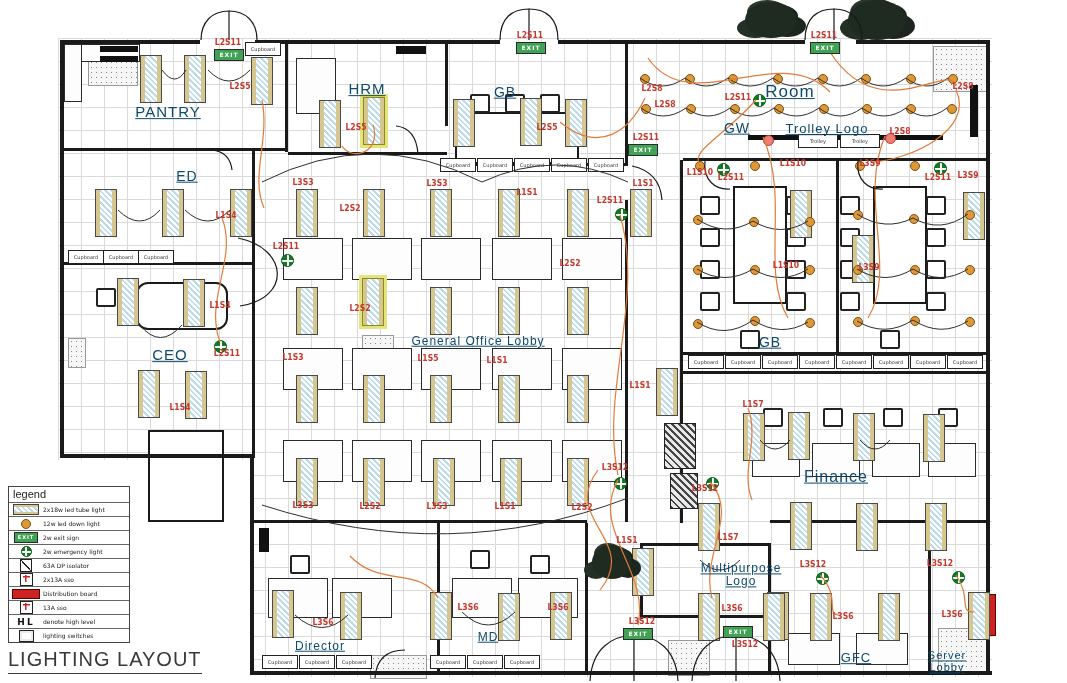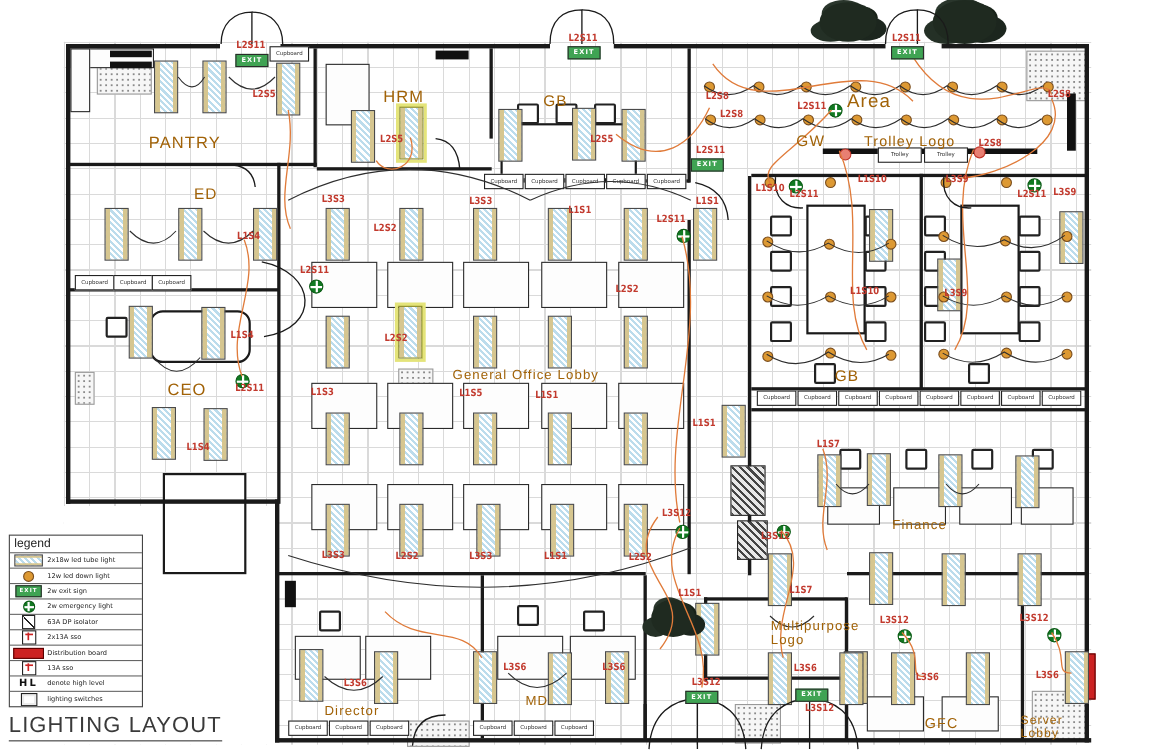--- a/index.html
+++ b/index.html
@@ -27,22 +27,22 @@
   .tube.hl{border-color:#8a8a20;box-shadow:0 0 0 3px #e4e47a;}
   .dl{position:absolute;width:8px;height:8px;border-radius:50%;background:#dd9933;border:1px solid #7a4d1d;}
   .logo-dl{position:absolute;width:9px;height:9px;border-radius:50%;background:#e87f72;border:1.5px solid #c2352a;}
   .em{position:absolute;width:11px;height:11px;border-radius:50%;border:1px solid #0a5a14;
     background:linear-gradient(#fff,#fff) 50% 50%/100% 2px no-repeat,
                linear-gradient(#fff,#fff) 50% 50%/2px 100% no-repeat,#117a22;}
   .exit{position:absolute;width:28px;height:10px;background:#3fa353;border:1px solid #2a2a2a;
     color:#fff;font:bold 6px/10px "DejaVu Sans",sans-serif;text-align:center;letter-spacing:1px;z-index:5;}
   .clabel{position:absolute;color:#c23a2e;font:bold 9px "DejaVu Sans",sans-serif;
     transform:translateX(-50%) scaleX(.85);white-space:nowrap;z-index:6;}
-  .room{position:absolute;color:#a16207;transform:translate(-50%,-50%);text-align:left;
-    white-space:pre-line;z-index:5;letter-spacing:1px;line-height:1.05;}
+  .room{position:absolute;color:#0c4a6e;transform:translate(-50%,-50%);text-align:center;
+    white-space:pre-line;z-index:5;letter-spacing:1px;line-height:1.05;text-decoration:underline;}
   .cup{position:absolute;width:34px;height:12px;border:1px solid #222;background:#fff;color:#333;
     font:5px/12px "DejaVu Sans",sans-serif;text-align:center;overflow:hidden;}
   .trolley{position:absolute;width:38px;height:12px;border:1px solid #222;background:#fff;color:#333;
     font:5px/12px "DejaVu Sans",sans-serif;text-align:center;}
   .f-desk{position:absolute;border:1.5px solid #2a2a2a;background:#fdfdfd;}
   .f-table{position:absolute;border:2px solid #1a1a1a;background:#fff;}
   .f-rtable{position:absolute;border:2px solid #1a1a1a;background:#fff;border-radius:12px;}
   .f-chair{position:absolute;width:16px;height:15px;border:2px solid #222;border-radius:2px;background:#fff;}
   .tree{position:absolute;border-radius:50%;background:#1f2a20;
     box-shadow:-16px 8px 0 -8px #243026,16px 6px 0 -7px #1c261e,-4px -8px 0 -6px #2a362c,8px -4px 0 -7px #182218;}
@@ -385,31 +385,31 @@
       <div class="clabel" style="left: 813px; top: 559px;">L3S12</div>
       <div class="clabel" style="left: 940px; top: 558px;">L3S12</div>
       <div class="clabel" style="left: 952px; top: 609px;">L3S6</div>
       <div class="clabel" style="left: 323px; top: 617px;">L3S6</div>
       <div class="clabel" style="left: 468px; top: 602px;">L3S6</div>
       <div class="clabel" style="left: 558px; top: 602px;">L3S6</div>
       <div class="clabel" style="left: 732px; top: 603px;">L3S6</div>
       <div class="clabel" style="left: 843px; top: 611px;">L3S6</div>
       <div class="clabel" style="left: 642px; top: 616px;">L3S12</div>
       <div class="clabel" style="left: 745px; top: 639px;">L3S12</div>
-      <div class="room" style="left: 168px; top: 130px; font-size: 15px;">PANTRY</div>
+      <div class="room" style="left: 168px; top: 112px; font-size: 15px;">PANTRY</div>
       <div class="room" style="left: 187px; top: 176px; font-size: 14px;">ED</div>
       <div class="room" style="left: 170px; top: 355px; font-size: 15px;">CEO</div>
       <div class="room" style="left: 367px; top: 89px; font-size: 15px;">HRM</div>
       <div class="room" style="left: 505px; top: 92px; font-size: 14px;">GB</div>
-      <div class="room" style="left: 790px; top: 92px; font-size: 17px;">Area</div>
+      <div class="room" style="left: 790px; top: 92px; font-size: 17px;">Room</div>
       <div class="room" style="left: 737px; top: 128px; font-size: 14px;">GW</div>
       <div class="room" style="left: 827px; top: 129px; font-size: 13px;">Trolley Logo</div>
       <div class="room" style="left: 770px; top: 342px; font-size: 14px;">GB</div>
       <div class="room" style="left: 478px; top: 341px; font-size: 12px;">General Office Lobby</div>
-      <div class="room" style="left: 836px; top: 477px; font-size: 12px;">Finance</div>
+      <div class="room" style="left: 836px; top: 477px; font-size: 16px;">Finance</div>
       <div class="room" style="left: 741px; top: 575px; font-size: 12px;">Multipurpose
 Logo</div>
       <div class="room" style="left: 320px; top: 646px; font-size: 12px;">Director</div>
       <div class="room" style="left: 488px; top: 637px; font-size: 12px;">MD</div>
       <div class="room" style="left: 856px; top: 658px; font-size: 13px;">GFC</div>
       <div class="room" style="left: 947px; top: 662px; font-size: 11px;">Server
 Lobby</div>
     </div>
   <svg id="wires" width="1067" height="683">
       <path d="M640,78 Q662,94 685,78 Q706,94 728,78 Q750,94 773,78 Q795,94 818,78 Q839,94 861,78 Q883,94 906,78 Q927,94 948,78" class="chain"></path>

